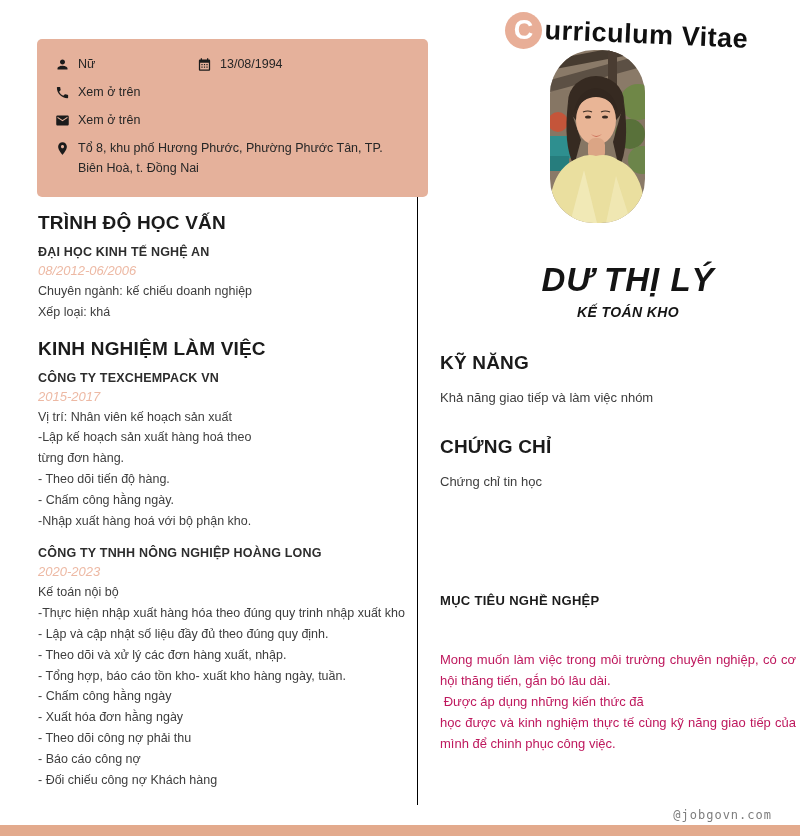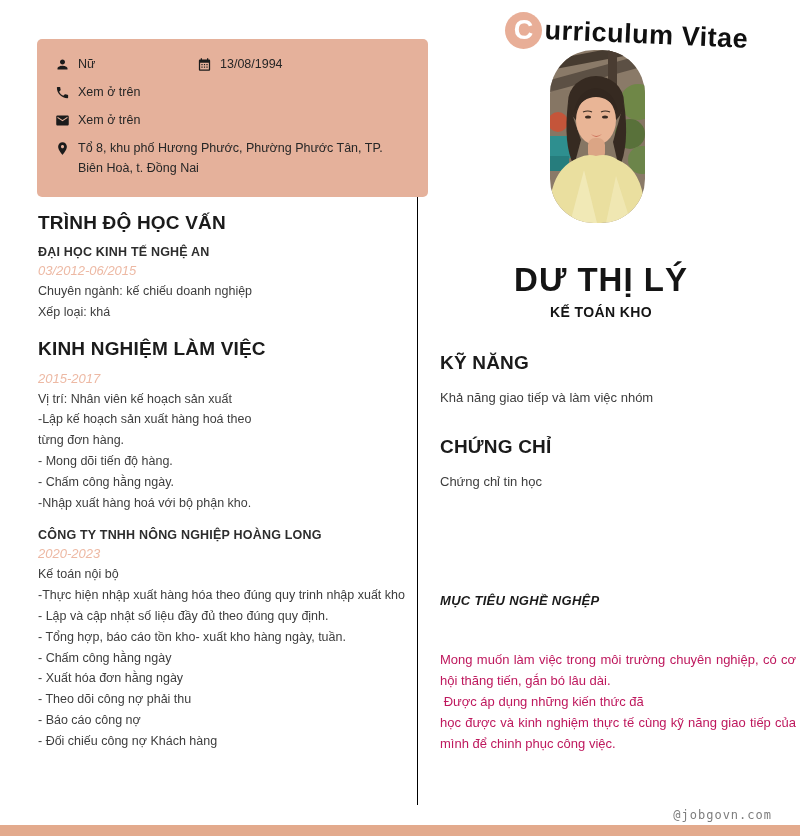--- a/index.html
+++ b/index.html
@@ -34,42 +34,42 @@
   .logo-text {
     font-size: 27px; font-weight: 800; color: #101010; margin: 3px 0 0 2px;
     letter-spacing: 0.5px; transform: rotate(2.5deg); transform-origin: 0 100%;
   }
 
   
   .photo { position: absolute; left: 550px; top: 50px; width: 95px; height: 173px; border-radius: 44px; overflow: hidden; }
   .photo svg { display: block; width: 100%; height: 100%; }
 
   
-  .name-block { position: absolute; left: 436px; top: 261px; width: 330px; text-align: center; }
+  .name-block { position: absolute; left: 463px; top: 261px; width: 330px; text-align: center; font-style: italic; }
   .name { font-size: 33px; font-weight: 800; color: #141414; letter-spacing: 1px; }
   .job-title { font-size: 14px; font-weight: 700; color: #141414; margin-top: 5px; letter-spacing: 0.4px; }
 
   
   .divider { position: absolute; left: 417px; top: 197px; width: 1px; height: 608px; background: #000; }
 
   
   .left-col { position: absolute; left: 38px; top: 212px; width: 372px; }
   h2.section { font-size: 19px; font-weight: 700; color: #1b1b1b; margin: 0 0 11px 0; letter-spacing: 0.2px; }
   .entry { margin-bottom: 15px; }
   .entry-title { font-size: 12.5px; font-weight: 700; color: #2d2d2d; margin-bottom: 4px; letter-spacing: 0.2px; }
   .entry-date { font-size: 13px; font-style: italic; color: #edb9a4; margin-bottom: 3px; }
   .line { font-size: 12.5px; color: #3d3d3d; line-height: 20.8px; margin: 0; }
 
   
   .right-section { position: absolute; left: 440px; width: 356px; }
   .sec-skills { top: 352px; }
   .sec-certs { top: 436px; }
   .sec-objective { top: 593px; }
   .right-section h2 { font-size: 19px; font-weight: 700; color: #1b1b1b; margin: 0 0 13px 0; letter-spacing: 0.2px; }
-  .right-section h3 { font-size: 13px; font-weight: 700; color: #1b1b1b; margin: 0; letter-spacing: 0.3px; font-style: italic; }
+  .right-section h3 { font-size: 13px; font-weight: 700; color: #1b1b1b; margin: 0; letter-spacing: 0.3px; }
   .right-item { font-size: 13px; color: #3d3d3d; line-height: 21px; margin: 0; }
   .objective-text { margin-top: 41px; }
   .objective-text p {
     font-size: 13px; color: #be185d; line-height: 21px; margin: 0;
     text-align: justify; white-space: pre-wrap;
   }
 
   
   .watermark {
     position: absolute; right: 28px; top: 808px;
@@ -158,41 +158,43 @@
     <div class="name">DƯ THỊ LÝ</div>
     <div class="job-title">KẾ TOÁN KHO</div>
   </div>
 
   <div class="divider"></div>
 
   <div class="left-col">
     <h2 class="section">TRÌNH ĐỘ HỌC VẤN</h2>
     <div class="entry">
       <div class="entry-title">ĐẠI HỌC KINH TẾ NGHỆ AN</div>
-      <div class="entry-date">03/2012-06/2015</div>
+      <div class="entry-date">08/2012-06/2006</div>
       <p class="line">Chuyên ngành: kế chiếu doanh nghiệp</p>
       <p class="line">Xếp loại: khá</p>
     </div>
 
     <h2 class="section">KINH NGHIỆM LÀM VIỆC</h2>
     <div class="entry">
+      <div class="entry-title">CÔNG TY TEXCHEMPACK VN</div>
       <div class="entry-date">2015-2017</div>
       <p class="line">Vị trí: Nhân viên kế hoạch sản xuất</p>
       <p class="line">-Lập kế hoạch sản xuất hàng hoá theo</p>
       <p class="line">từng đơn hàng.</p>
-      <p class="line">- Mong dõi tiến độ hàng.</p>
+      <p class="line">- Theo dõi tiến độ hàng.</p>
       <p class="line">- Chấm công hằng ngày.</p>
       <p class="line">-Nhập xuất hàng hoá với bộ phận kho.</p>
     </div>
     <div class="entry">
       <div class="entry-title">CÔNG TY TNHH NÔNG NGHIỆP HOÀNG LONG</div>
       <div class="entry-date">2020-2023</div>
       <p class="line">Kế toán nội bộ</p>
       <p class="line">-Thực hiện nhập xuất hàng hóa theo đúng quy trinh nhập xuất kho</p>
       <p class="line">- Lập và cập nhật số liệu đầy đủ theo đúng quy định.</p>
+      <p class="line">- Theo dõi và xử lý các đơn hàng xuất, nhập.</p>
       <p class="line">- Tổng hợp, báo cáo tồn kho- xuất kho hàng ngày, tuần.</p>
       <p class="line">- Chấm công hằng ngày</p>
       <p class="line">- Xuất hóa đơn hằng ngày</p>
       <p class="line">- Theo dõi công nợ phải thu</p>
       <p class="line">- Báo cáo công nợ</p>
       <p class="line">- Đối chiếu công nợ Khách hàng</p>
     </div>
   </div>
 
   <div class="right-section sec-skills">

